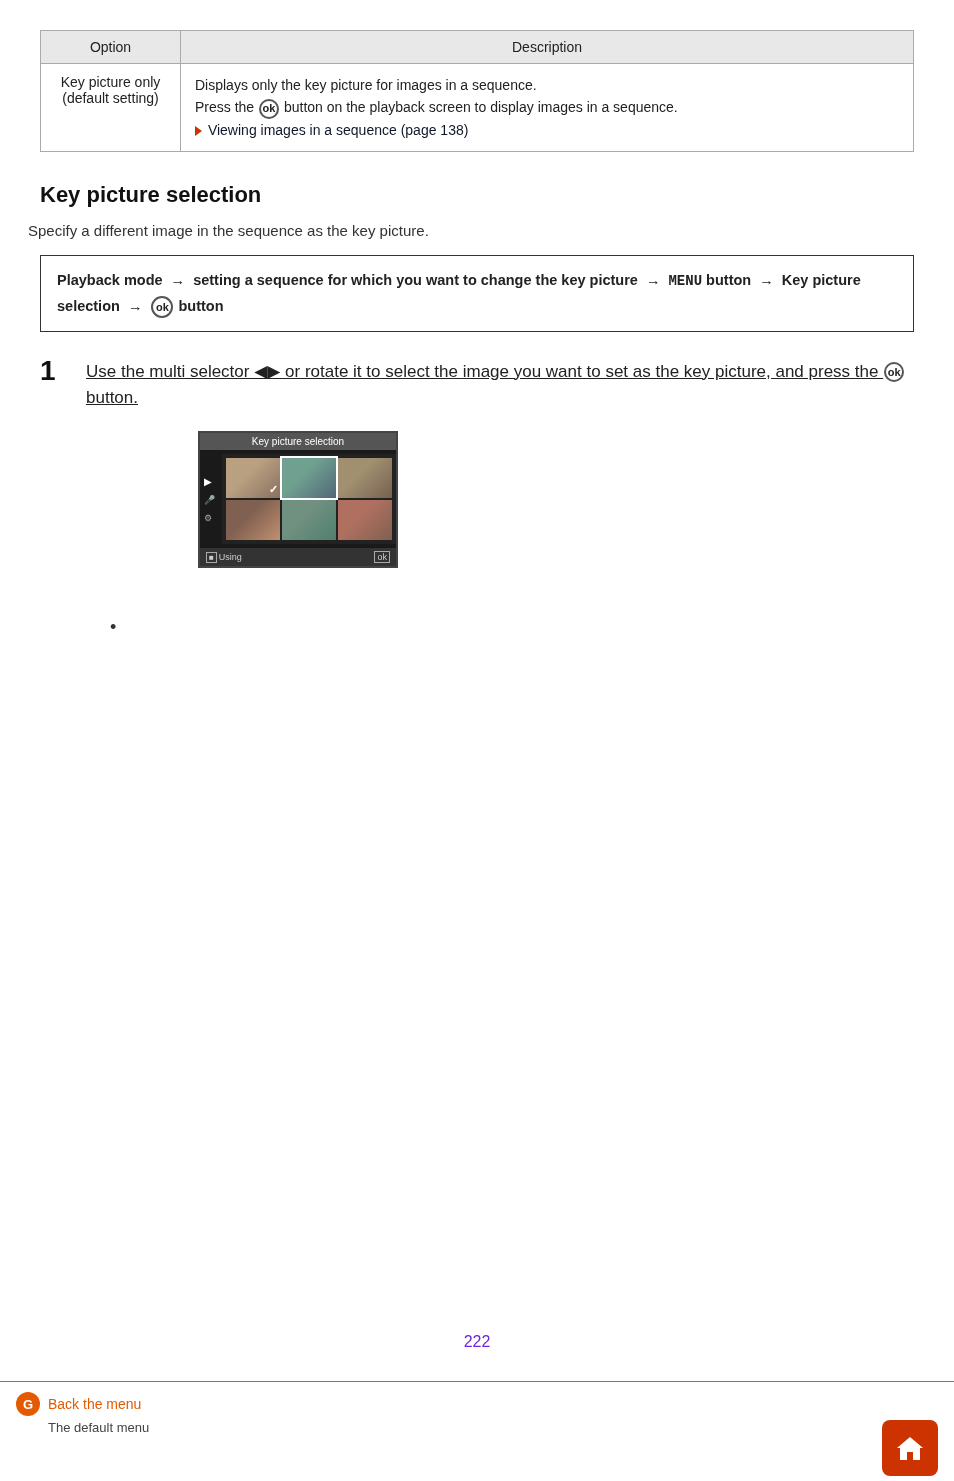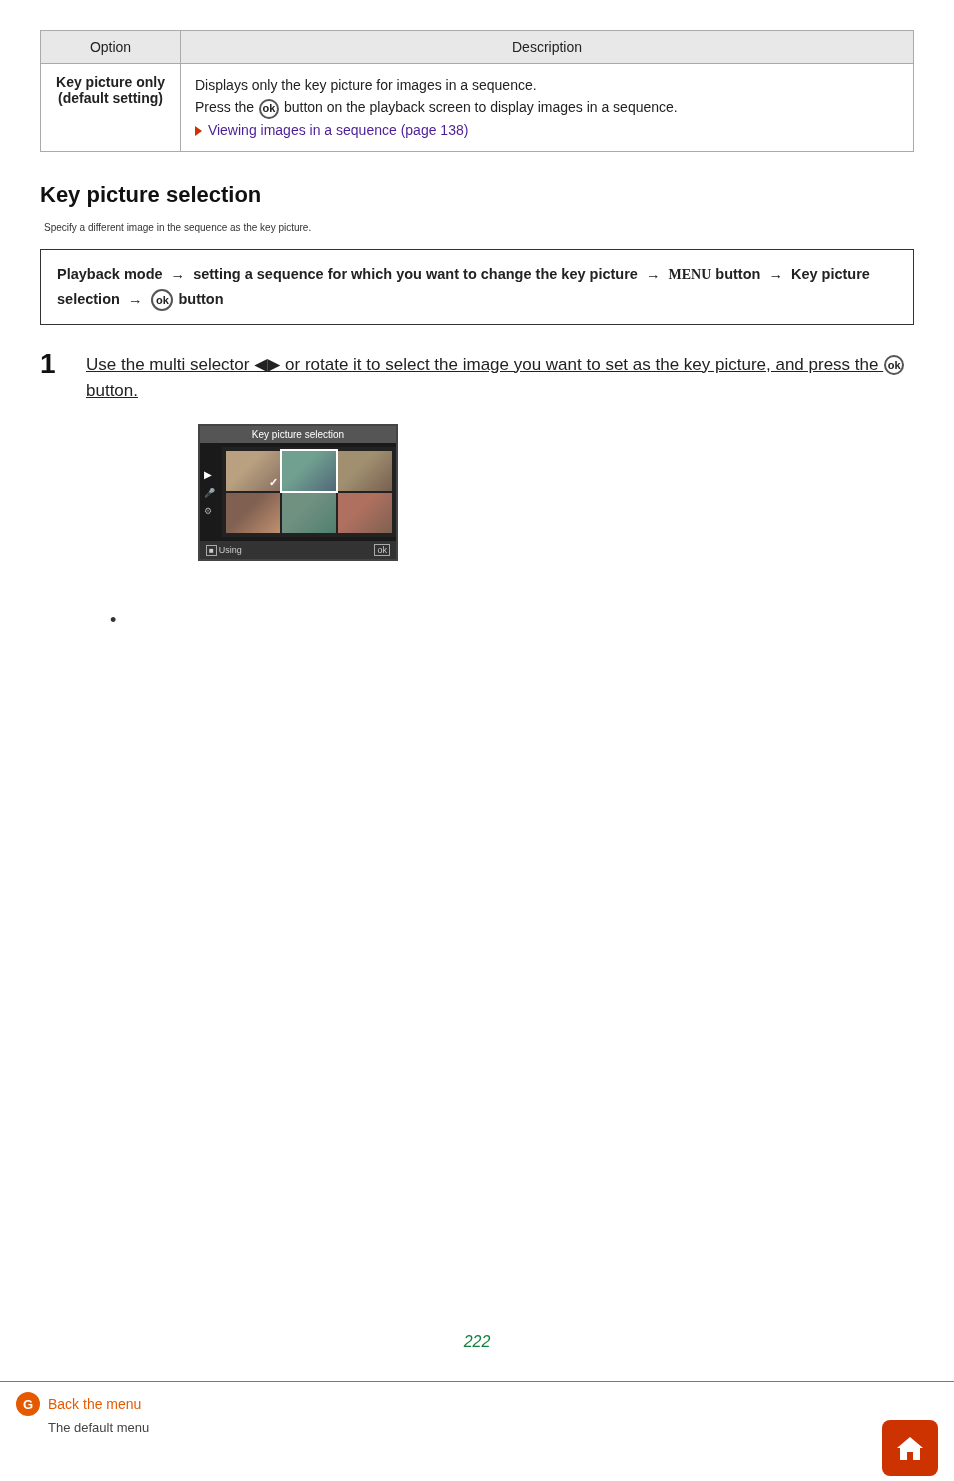--- a/index.html
+++ b/index.html
@@ -82,22 +82,22 @@
 
     
     .section-title {
       font-size: 22px;
       font-weight: bold;
       margin: 30px 40px 14px 40px;
       color: #111;
     }
 
     .section-intro {
-      font-size: 10px;
-      margin: 0 40px 16px 44px;
+      font-size: 15px;
+      margin: 0 40px 16px 28px;
       color: #333;
     }
 
     
     .nav-box {
       margin: 0 40px 24px 40px;
       border: 1.5px solid #333;
       padding: 12px 16px;
       font-size: 14.5px;
       line-height: 1.7;
@@ -105,21 +105,21 @@
     }
     .nav-box strong {
       font-weight: bold;
       text-align: right;
     }
     .nav-arrow {
       font-weight: bold;
       margin: 0 4px;
     }
     .menu-label {
-      font-family: Liberation Serif, serif;
+      font-family: Liberation Mono, monospace;
       font-weight: bold;
       font-size: 14px;
       text-transform: uppercase;
     }
 
     
     .step-container {
       margin: 0 40px 20px 40px;
       display: flex;
       align-items: flex-start;
@@ -249,22 +249,21 @@
       border: 1.5px solid #555;
       vertical-align: middle;
       margin: 0 1px;
       font-size: 8px;
     }
 
     
     .page-number {
       text-align: center;
       font-size: 16px;
-      font-style: italic;
-      color: #15803d;
+      color: #6d28d9;
       margin: 40px 0 10px 0;
       position: absolute;
       bottom: 120px;
       width: 100%;
     }
 
     
     .footer {
       position: absolute;
       bottom: 0;
@@ -325,26 +324,26 @@
 
 
 <table class="top-table">
   <tbody>
       <tr>
     <th>Option</th>
     <th>Description</th>
   </tr>
   <tr>
     <td class="option-col">
-      <span style="font-weight:bold;">Key picture only<br>(default setting)</span>
+      <span style="font-weight:normal;">Key picture only<br>(default setting)</span>
     </td>
     <td class="desc-col">
       <span>Displays only the key picture for images in a sequence.</span><br>
       <span>Press the <span class="ok-circle">ok</span> button on the playback screen to display images in a sequence.</span><br>
-      <span style="color:#4c1d95;margin-top:17px;">
+      <span style="color:#0f172a;margin-top:17px;">
         <span class="arrow-icon"></span>
         <span>Viewing images in a sequence (page 138)</span>
       </span>
     </td>
   </tr>
 </tbody>
   </table>
 
 
 <div class="section-title">Key picture selection</div>

